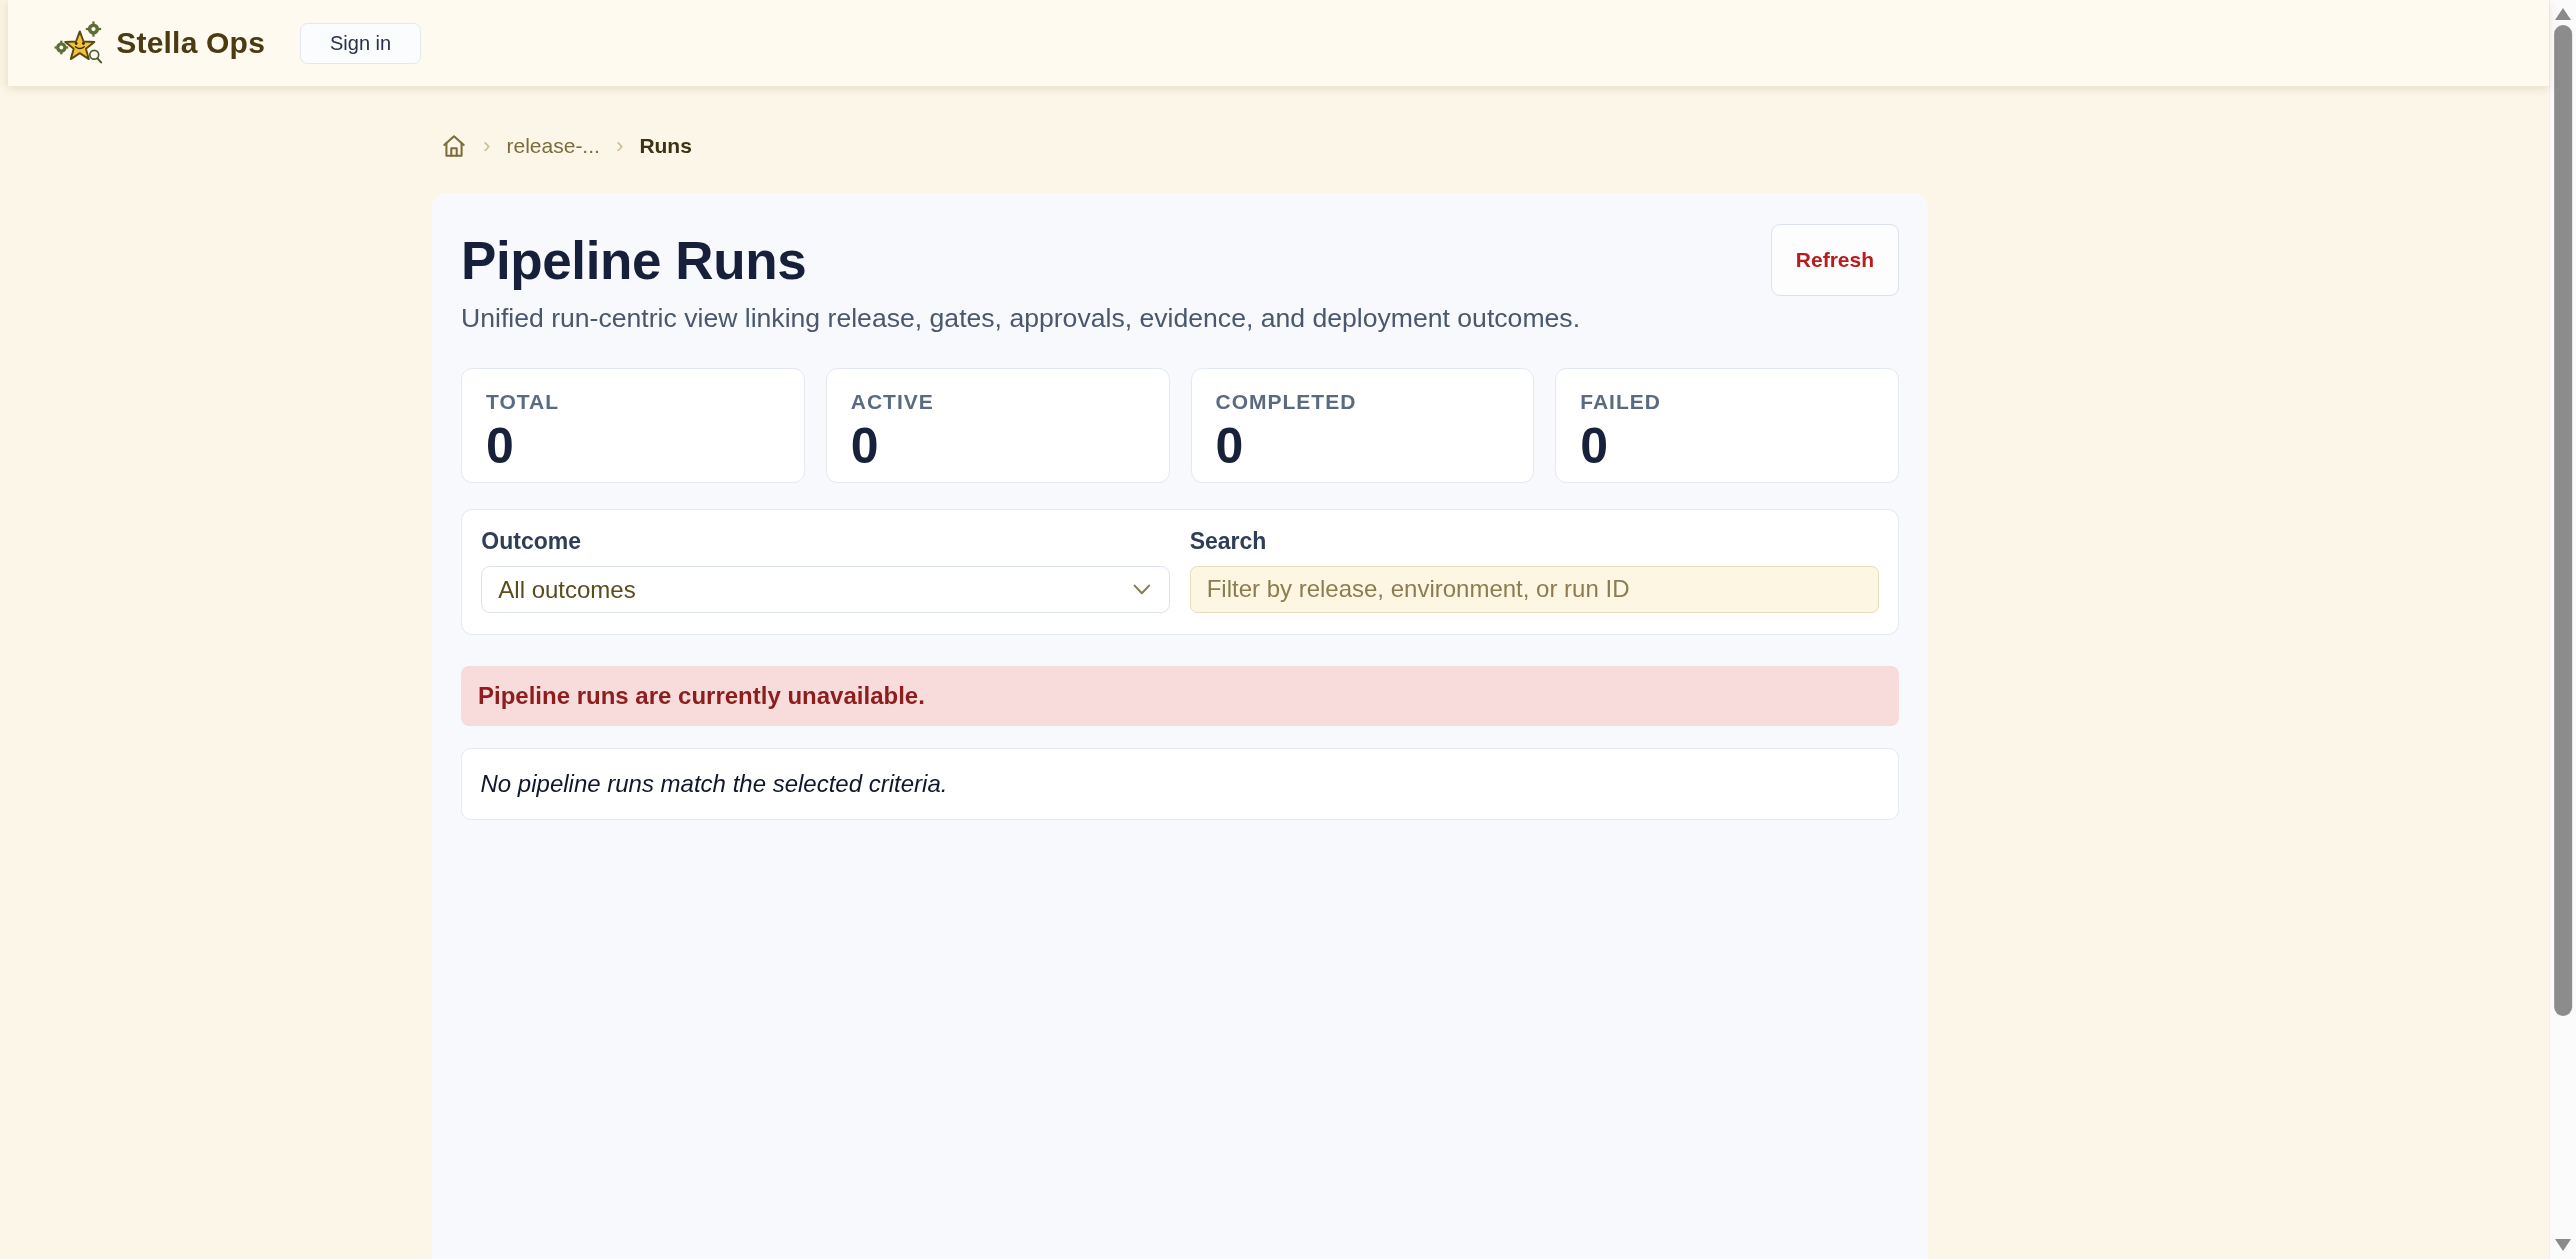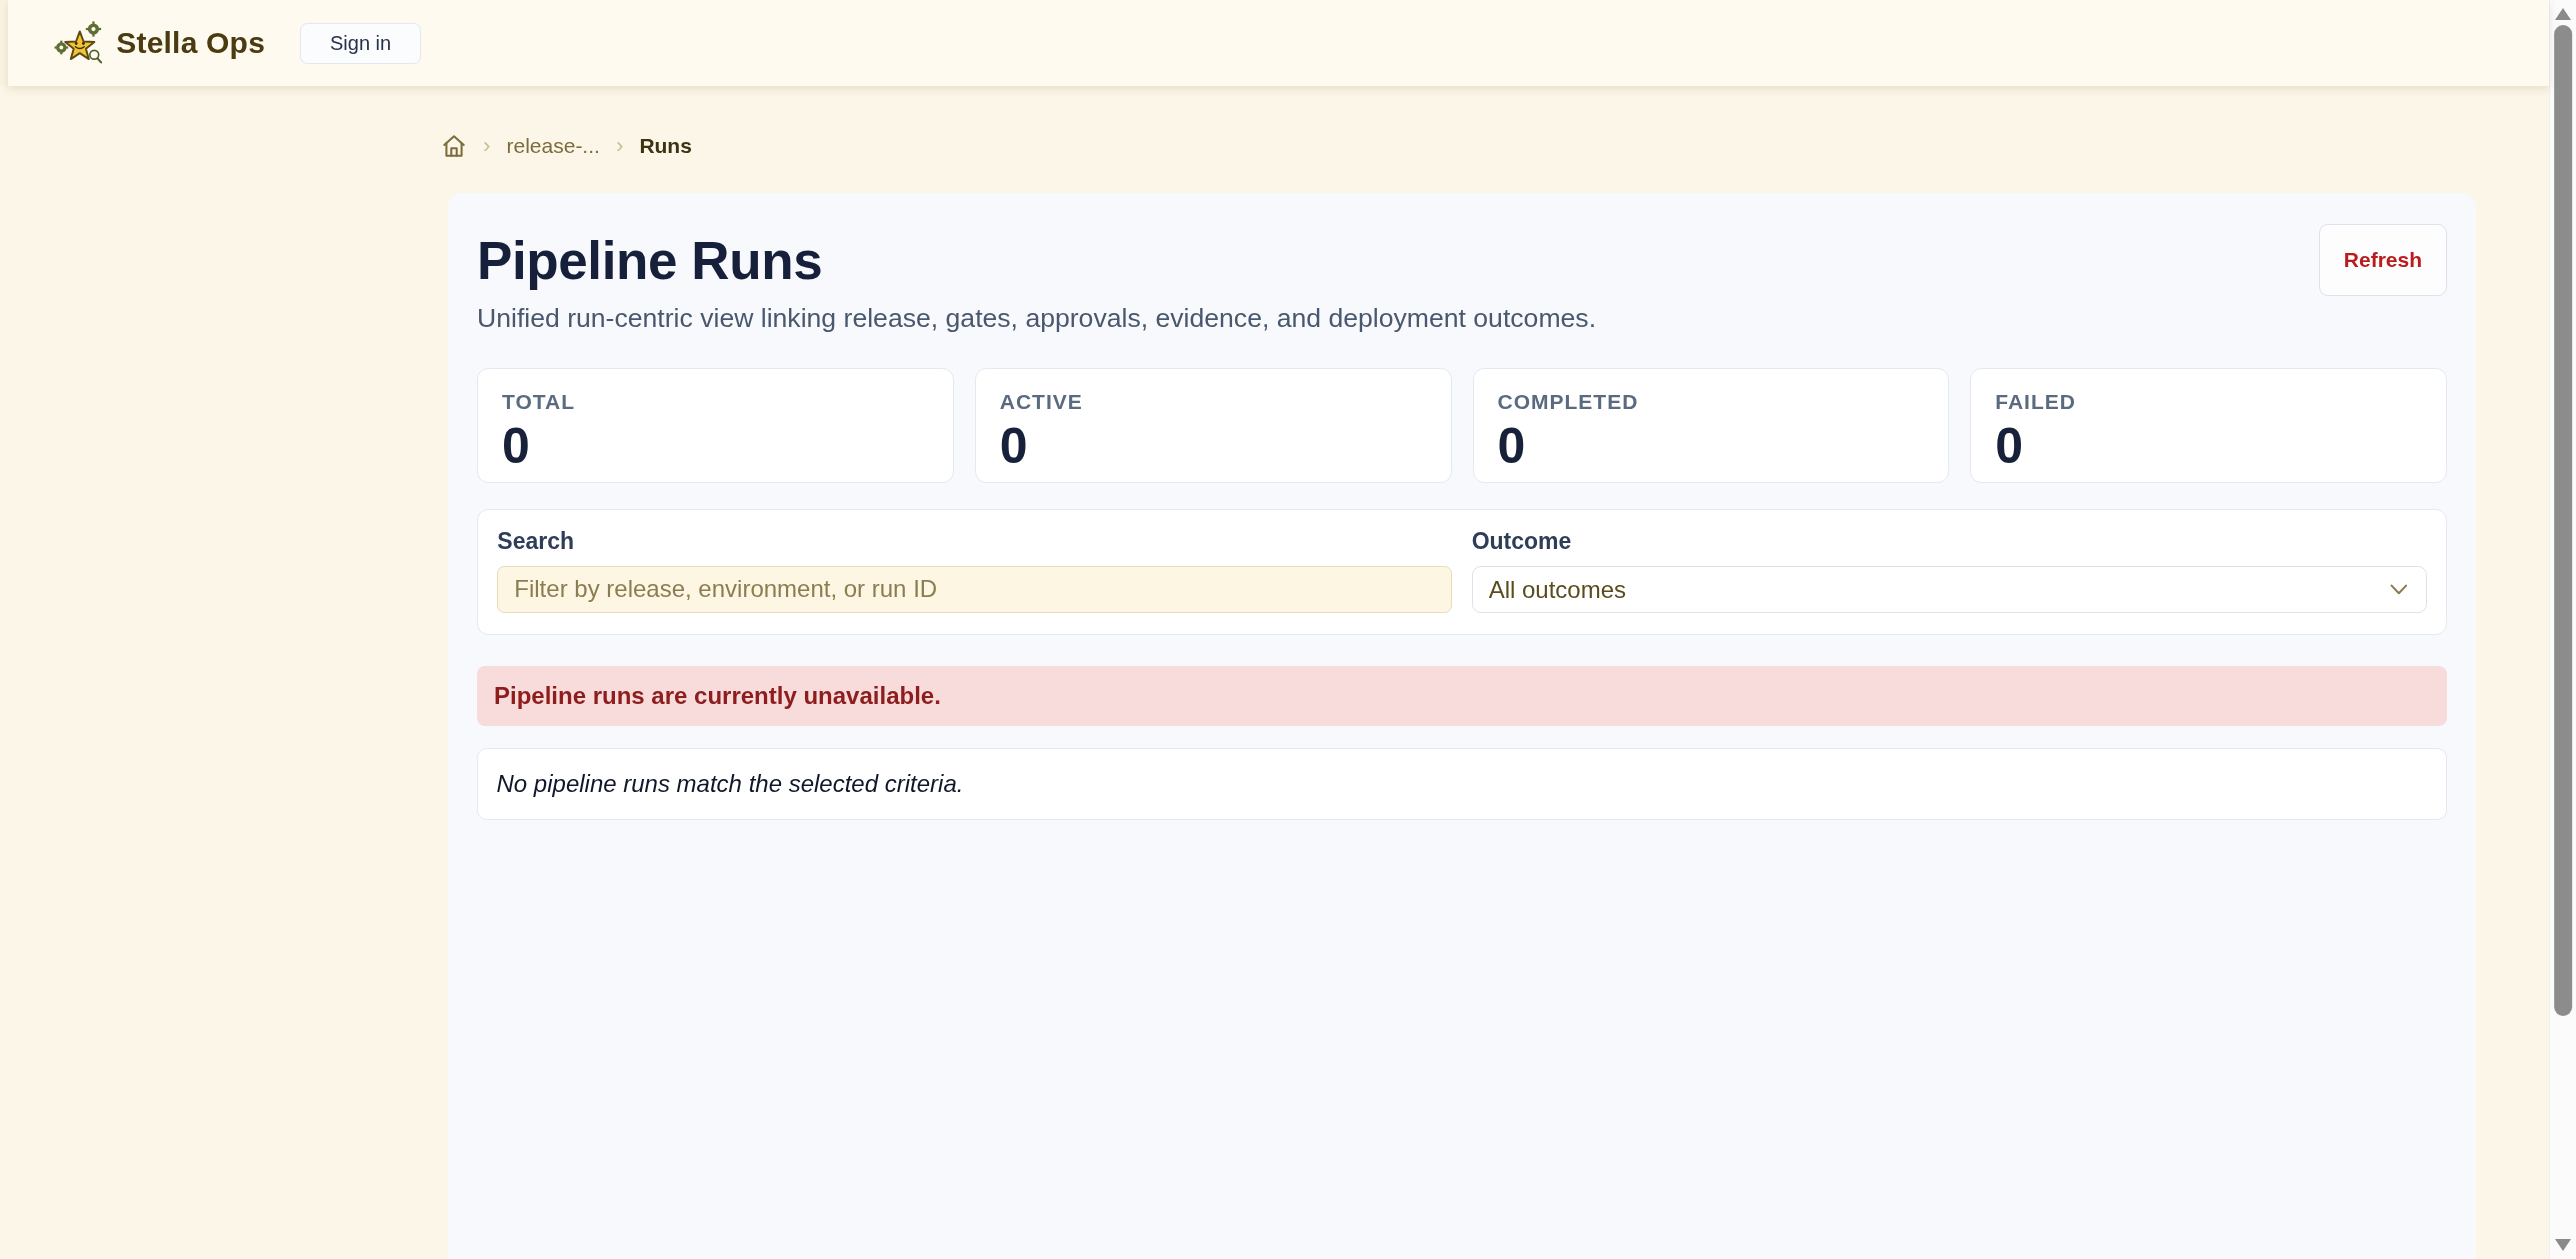--- a/index.html
+++ b/index.html
@@ -47,21 +47,21 @@
     font-size: 21px;
   }
   .crumb-home { display: flex; align-items: center; cursor: pointer; }
   .crumb-home svg { width: 26px; height: 26px; }
   .crumb-sep { color: #ccbd94; font-size: 22.5px; }
   .crumb-link { color: #7d6c3b; cursor: pointer; }
   .crumb-current { color: #3c3313; font-weight: 600; }
 
   
   .panel {
-    position: absolute; left: 448px; top: 107px; width: 2028px; bottom: 0;
+    position: absolute; left: 432px; top: 107px; width: 1496px; bottom: 0;
     background: #f7f9fc;
     border-radius: 14.5px 14.5px 0 0;
     padding: 29px; box-sizing: border-box;
   }
   .panel-head { display: flex; justify-content: space-between; align-items: flex-start; }
   .page-title {
     margin: 11.3px 0 0 0; font-size: 53px; font-weight: 700; color: #16203a;
     letter-spacing: -0.4px; line-height: 1.05;
   }
   .page-subtitle { margin-top: 14.5px; font-size: 26.6px; color: #49586e; }
@@ -239,34 +239,34 @@
           <div class="stat-value">0</div>
         </div>
         <div class="stat-card">
           <div class="stat-label">FAILED</div>
           <div class="stat-value">0</div>
         </div>
       </div>
 
       <div class="filter-card">
         <div>
-          <div class="field-label">Search</div>
-          <input class="search-input" type="text" value="" placeholder="Filter by release, environment, or run ID" style="">
-        </div>
-        <div>
           <div class="field-label">Outcome</div>
           <div class="select-wrap">
             <select class="outcome-select">
               <option>All outcomes</option>
             </select>
             <svg class="select-chevron" viewBox="0 0 22 14" fill="none" stroke="#8b7d51" stroke-width="2.6" stroke-linecap="round" stroke-linejoin="round">
               <path d="M2 2 L11 11.5 L20 2"></path>
             </svg>
           </div>
         </div>
+        <div>
+          <div class="field-label">Search</div>
+          <input class="search-input" type="text" value="" placeholder="Filter by release, environment, or run ID" style="">
+        </div>
       </div>
 
       <div class="error-banner">Pipeline runs are currently unavailable.</div>
 
       <div class="empty-card">No pipeline runs match the selected criteria.</div>
 
     </main>
   </div>
 
   <div class="scrollbar">

